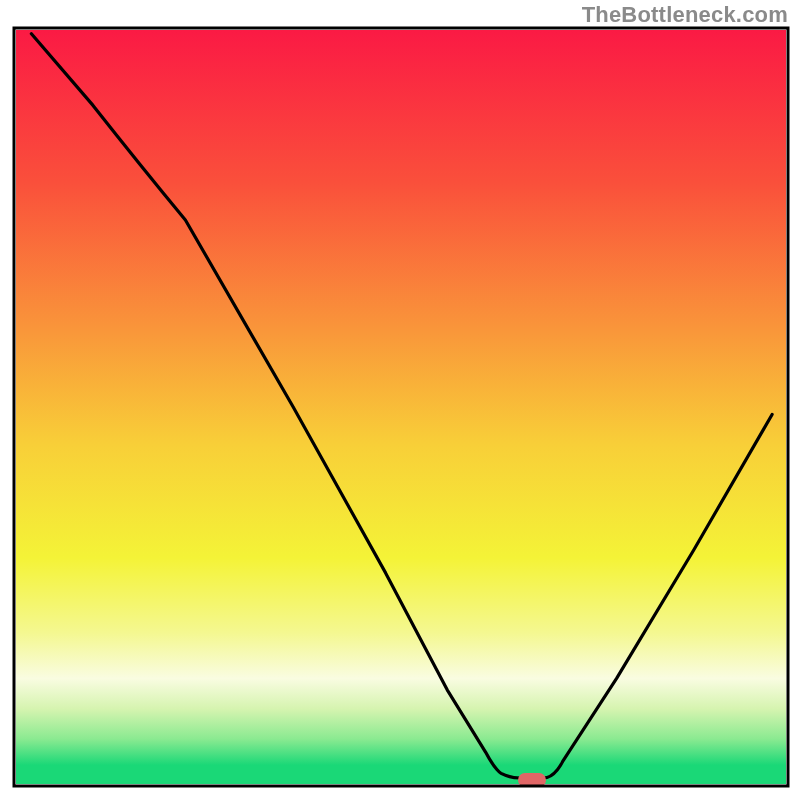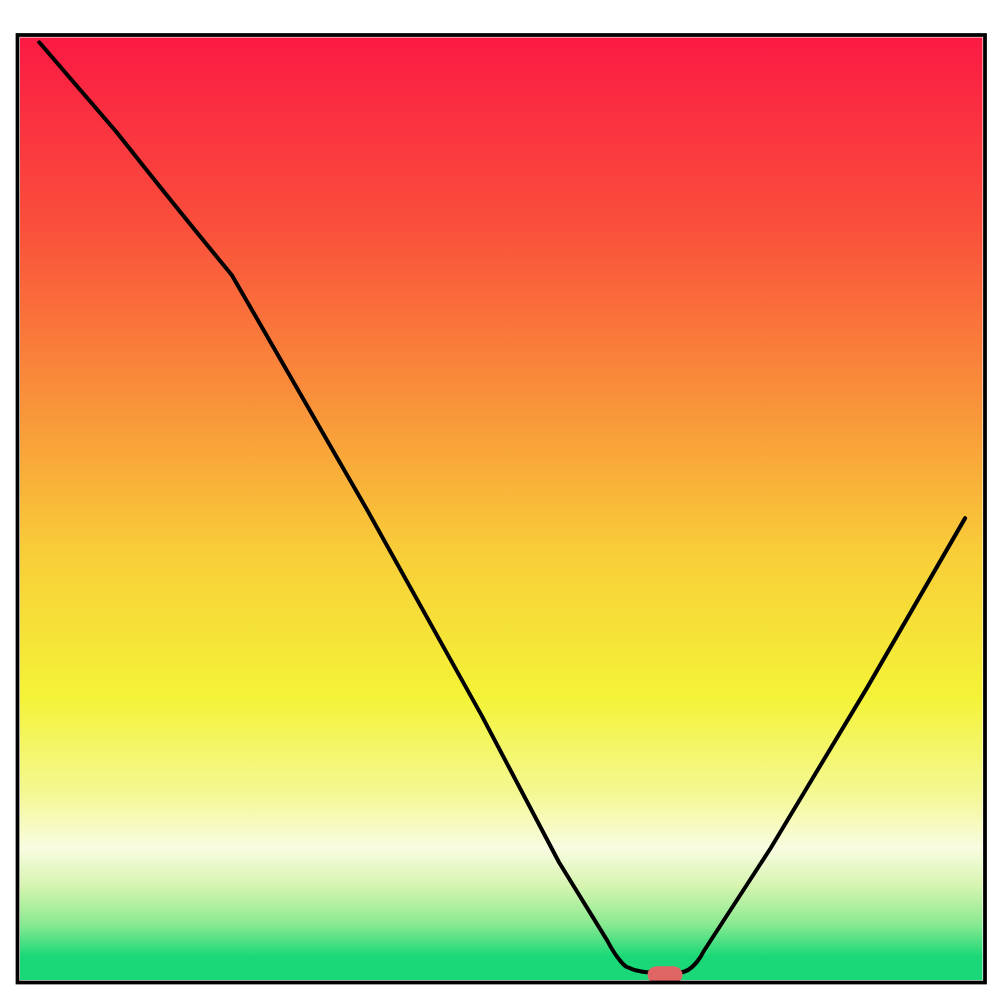--- a/index.html
+++ b/index.html
@@ -66,13 +66,14 @@
              C 555.0 778.0 562.7 761.4 562.7 761.4
              L 616.6 678.4
              L 693.6 550.3
              L 772.1 414.5" fill="none" stroke="#000000" stroke-width="3.2" stroke-linejoin="round" stroke-linecap="round"></path>
 
     <rect x="518" y="773" width="28" height="14" rx="7" ry="7" fill="#e06666" stroke="none"></rect>
 
     <rect x="14" y="28" width="774" height="758" fill="none" stroke="#000000" stroke-width="3"></rect>
   </svg>
 
+  <div class="attribution">TheBottleneck.com</div>
 </div>
 
 </body></html>

